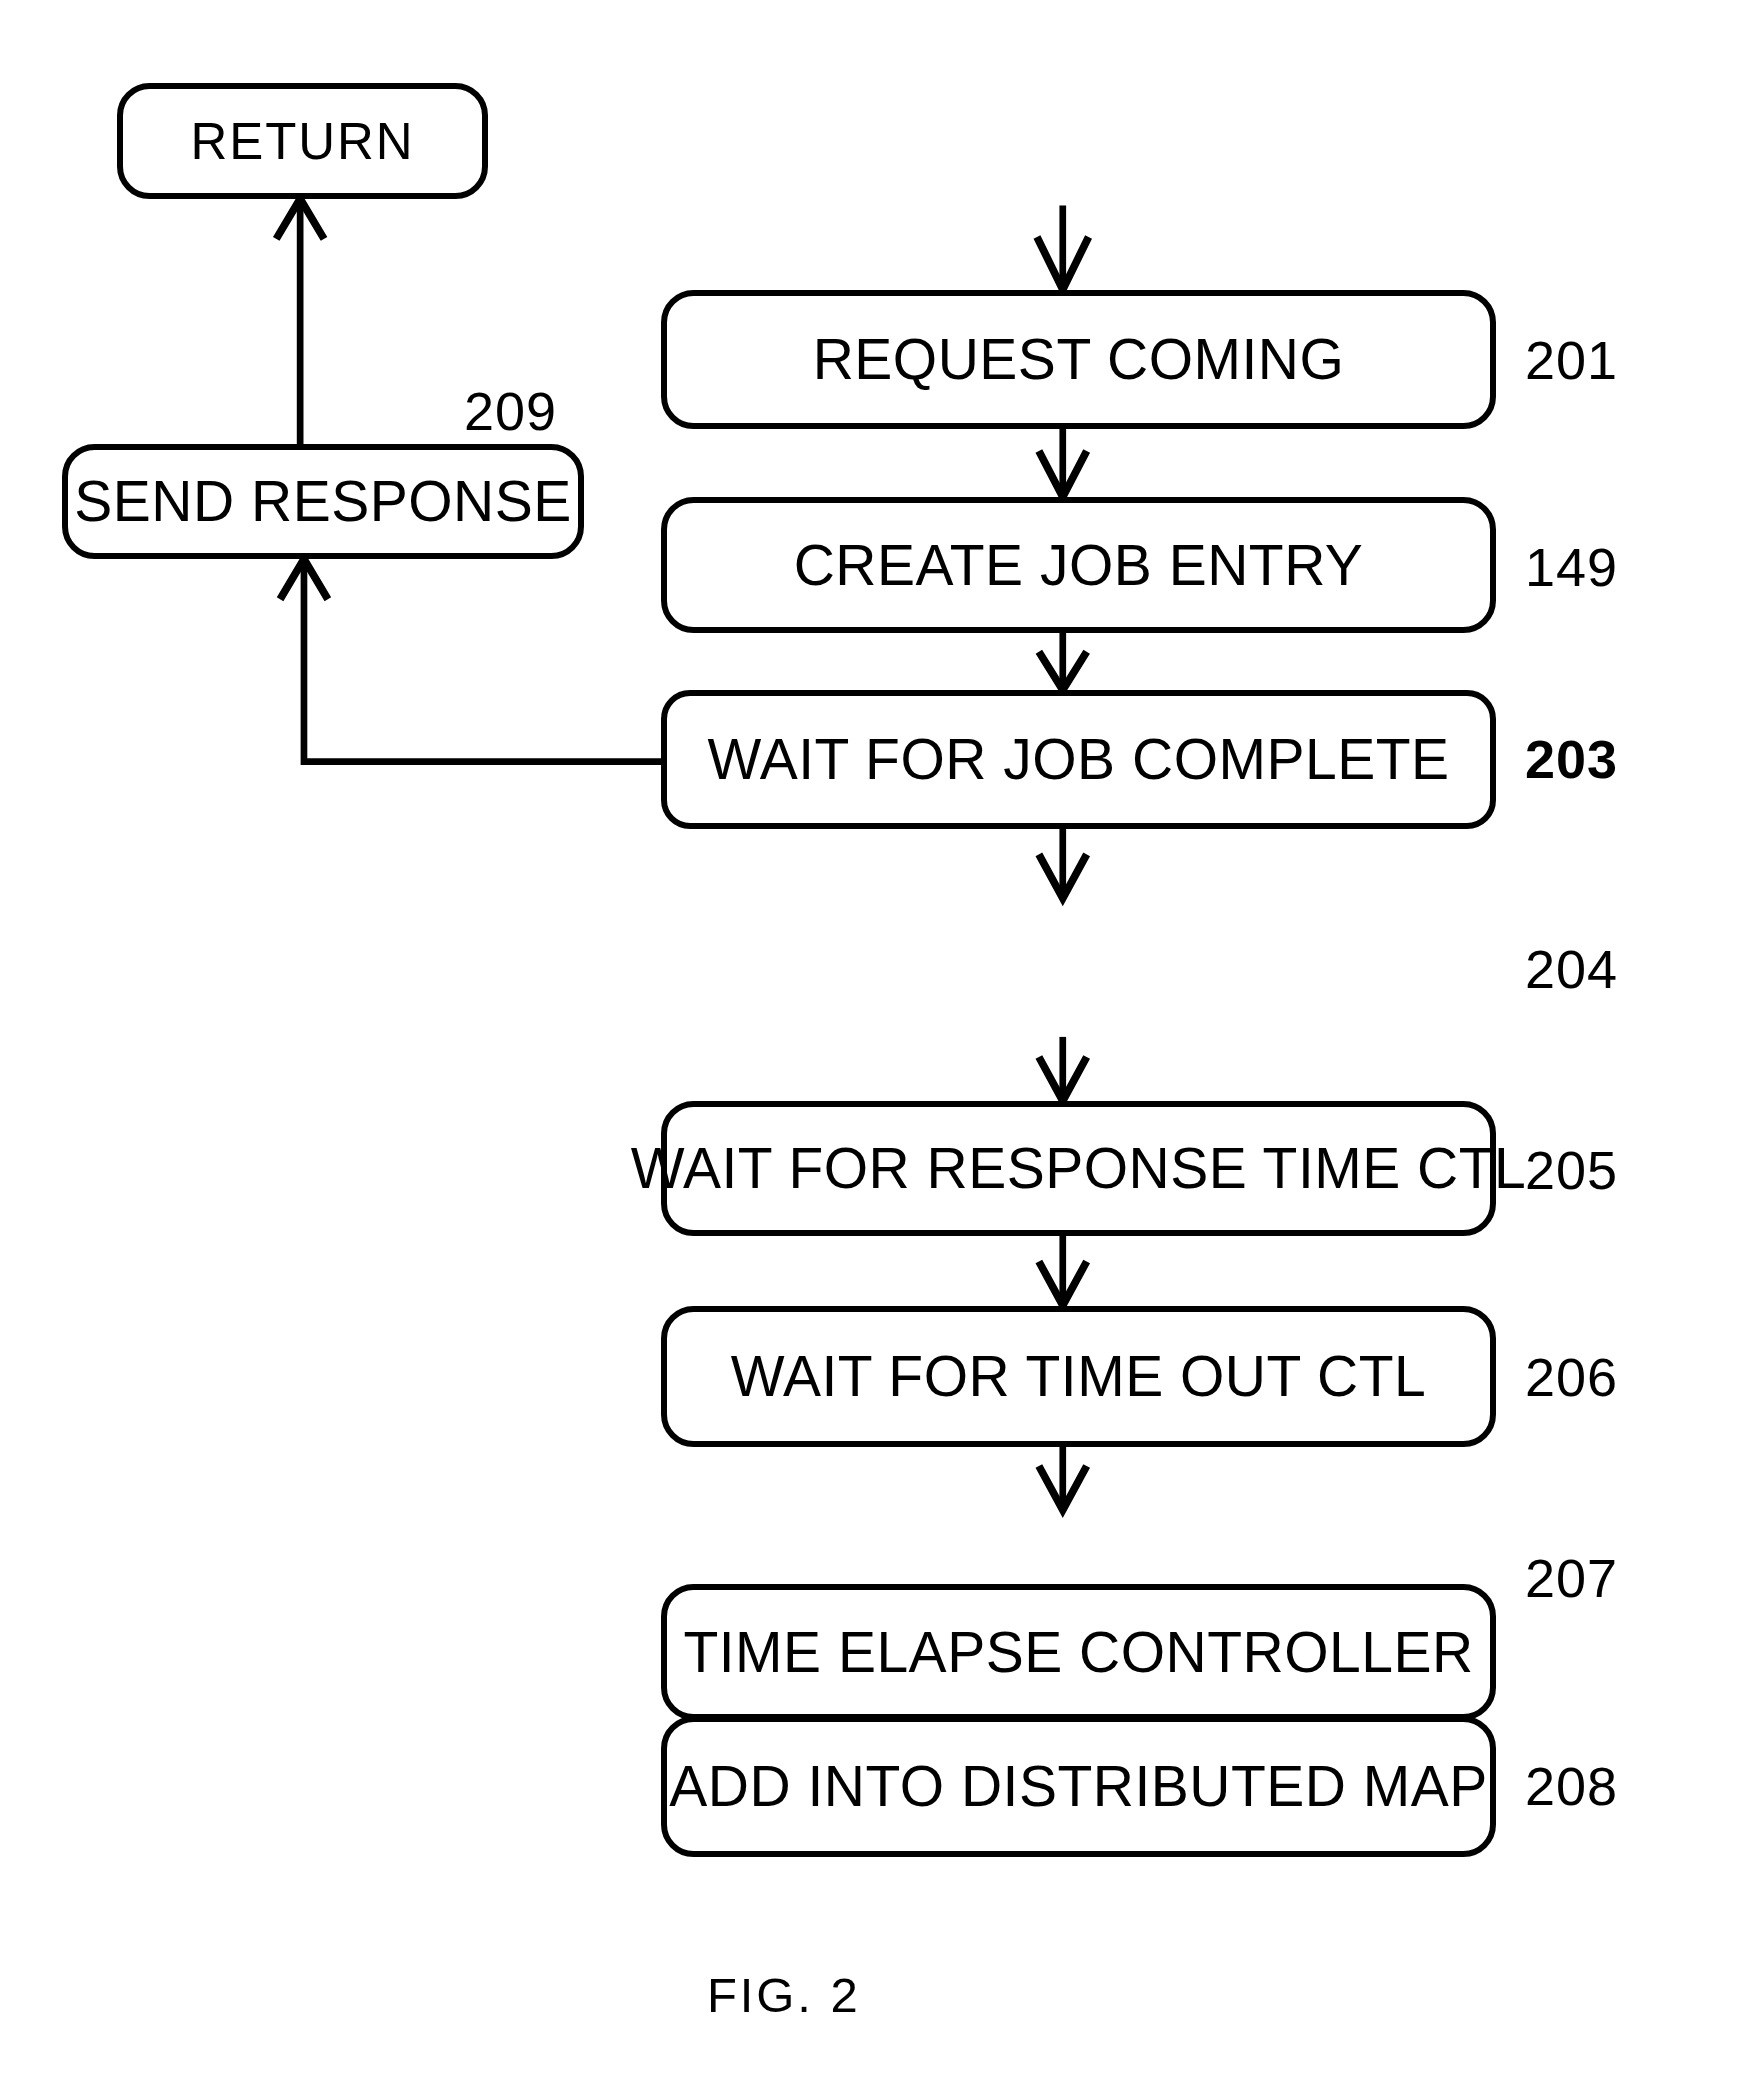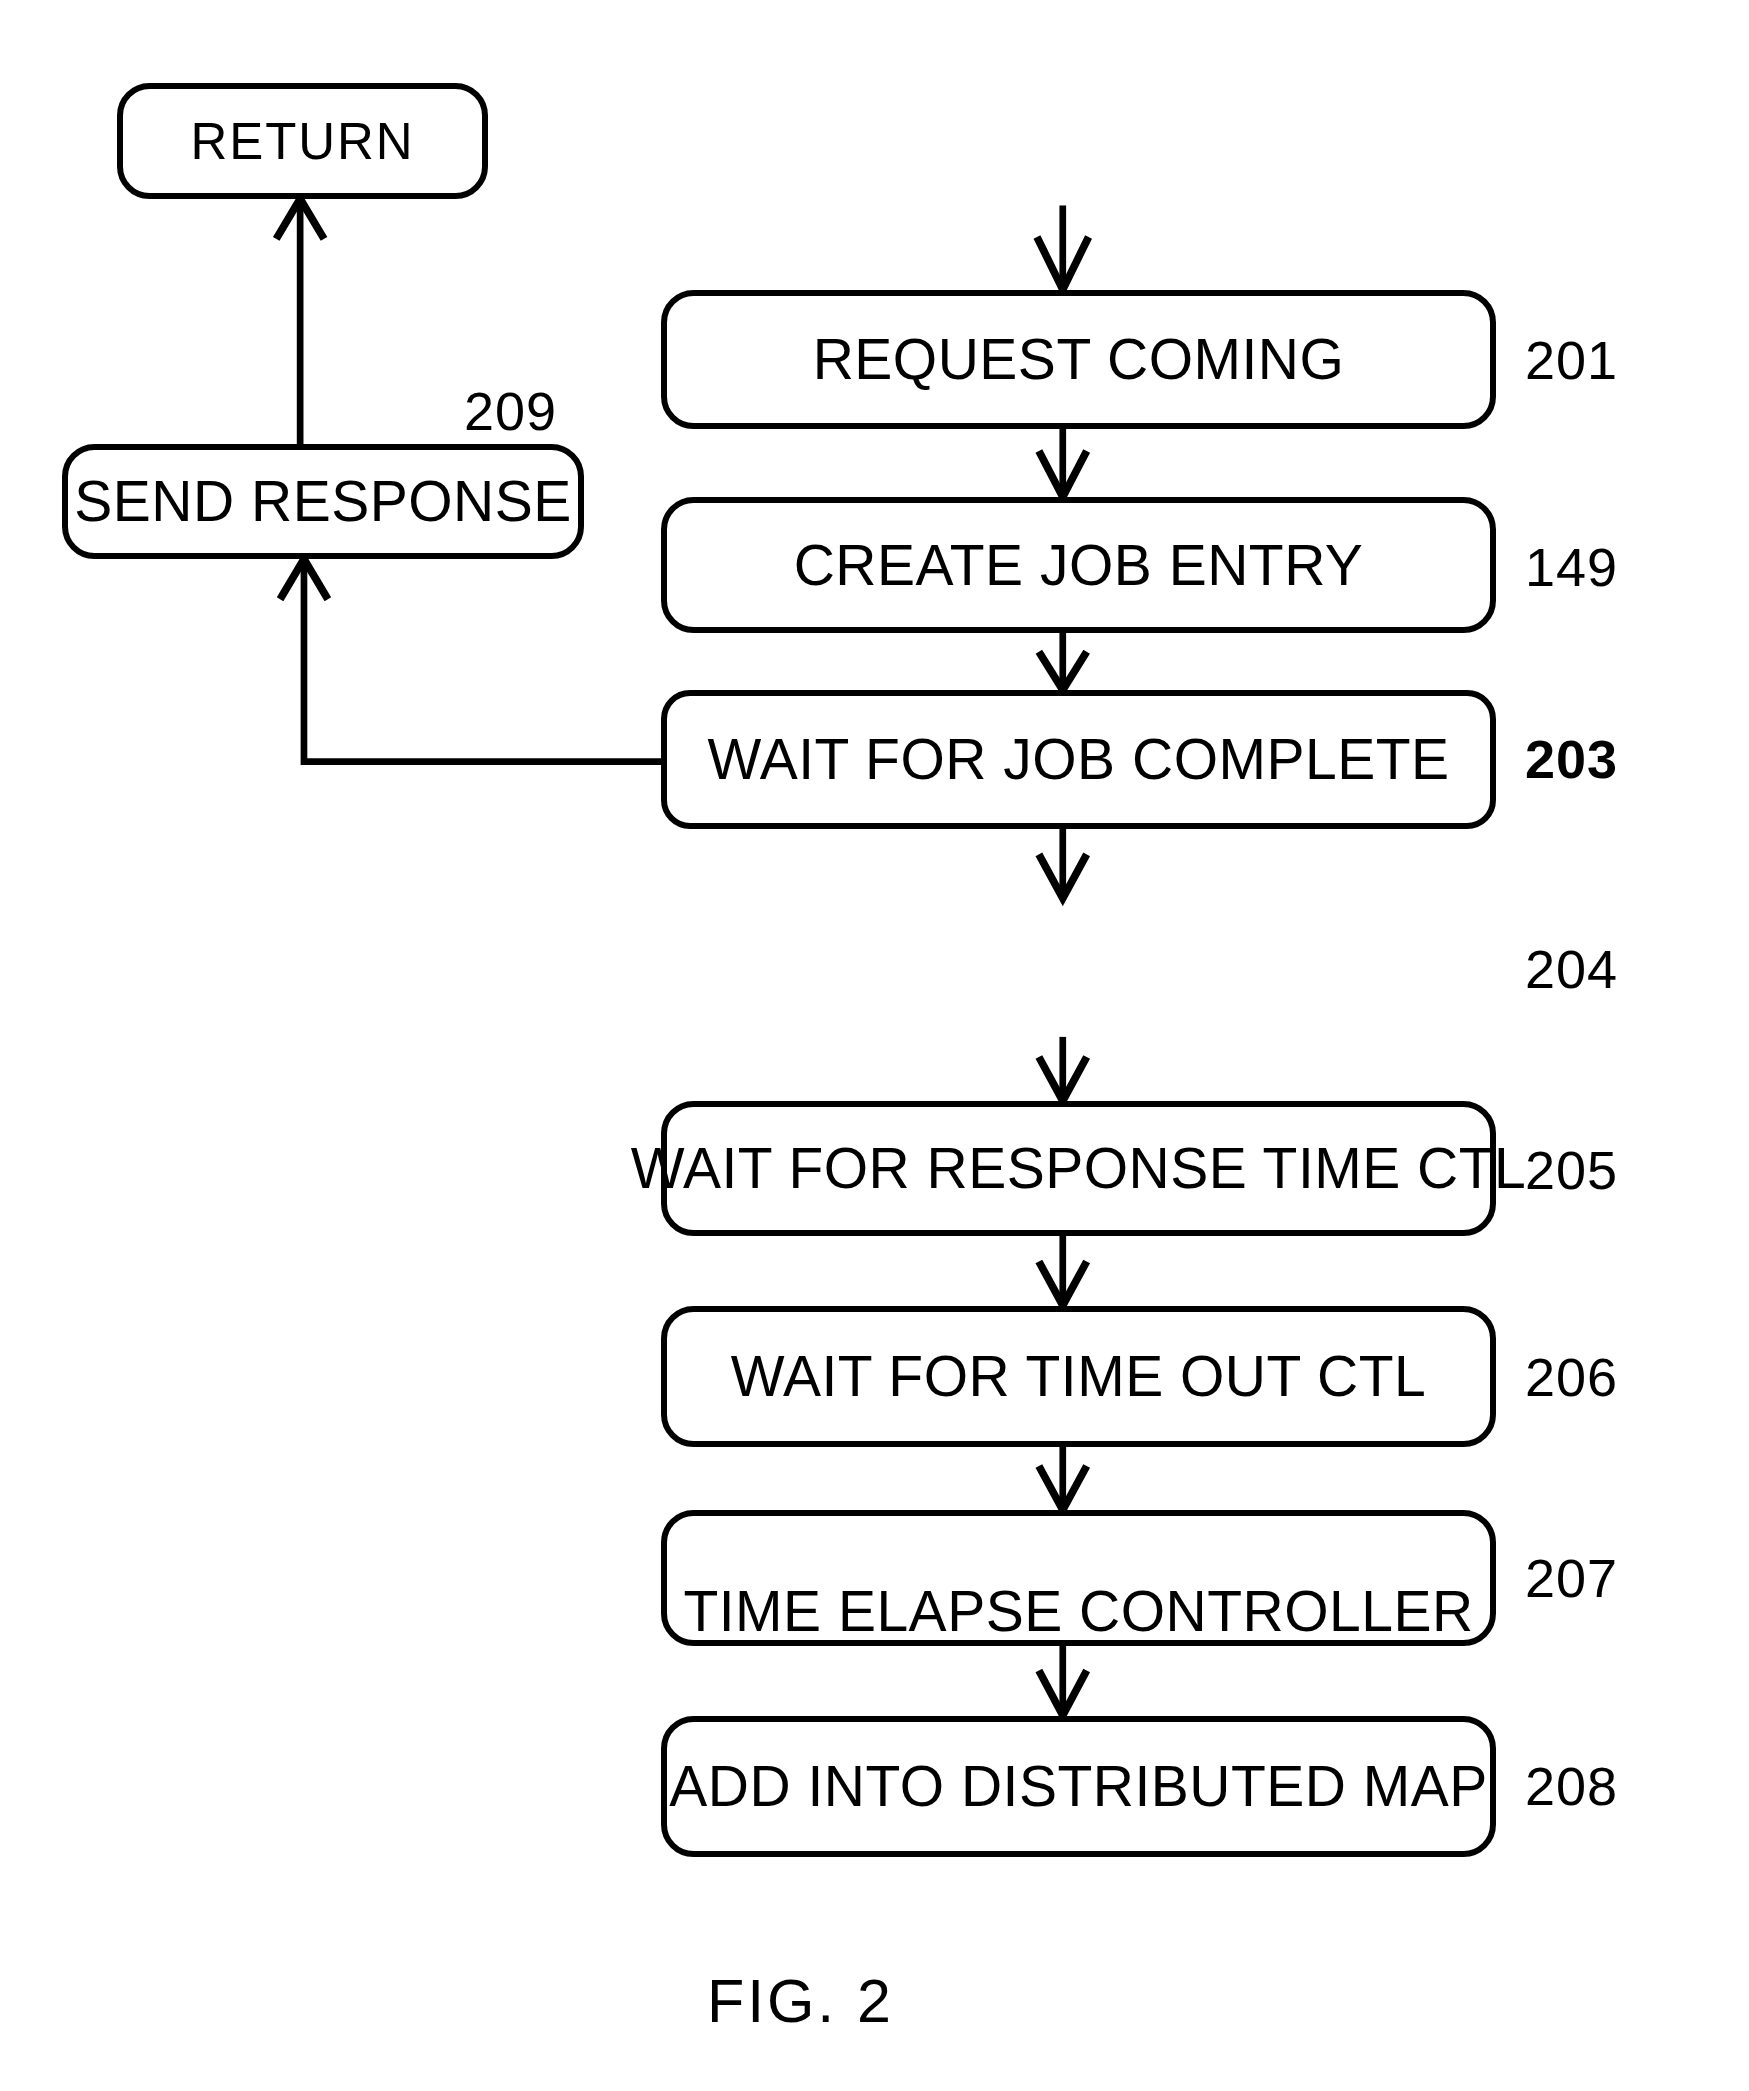--- a/index.html
+++ b/index.html
@@ -52,37 +52,37 @@
   }
   .ref-num {
     position: absolute;
     font-size: 54px;
     line-height: 1;
     letter-spacing: 1px;
     white-space: nowrap;
   }
   .fig-caption {
     position: absolute;
-    font-size: 61px;
+    font-size: 49px;
     line-height: 1;
     letter-spacing: 2.9px;
     white-space: nowrap;
   }
   
   #node-return      { left: 117px;  top: 83px;   width: 371px;  height: 116px; }
   #node-send-response { left: 62px; top: 444px;  width: 522px;  height: 115px; }
   
   #node-start       { left: 879px;  top: 91px;   width: 369px;  height: 115px; }
   #node-201         { left: 661px;  top: 290px;  width: 835px;  height: 139px; }
   #node-202         { left: 661px;  top: 497px;  width: 835px;  height: 136px; }
   #node-203         { left: 661px;  top: 690px;  width: 835px;  height: 139px; border-radius: 29px; }
   #node-204         { left: 661px;  top: 899px;  width: 835px;  height: 139px; }
   #node-205         { left: 661px;  top: 1101px; width: 835px;  height: 135px; }
   #node-206         { left: 661px;  top: 1306px; width: 835px;  height: 141px; }
-  #node-207         { left: 661px;  top: 1510px; width: 835px;  height: 136px; align-items: flex-end; }
+  #node-207         { left: 661px;  top: 1584px; width: 835px;  height: 136px; }
   #node-208         { left: 661px;  top: 1716px; width: 835px;  height: 141px; }
   
   #ref-201 { left: 1525px; top: 333px; }
   #ref-202 { left: 1525px; top: 540px; }
   #ref-203 { left: 1525px; top: 732px; font-weight: bold; }
   #ref-204 { left: 1525px; top: 942px; }
   #ref-205 { left: 1525px; top: 1143px; }
   #ref-206 { left: 1525px; top: 1350px; }
   #ref-207 { left: 1525px; top: 1551px; }
   #ref-208 { left: 1525px; top: 1759px; }

